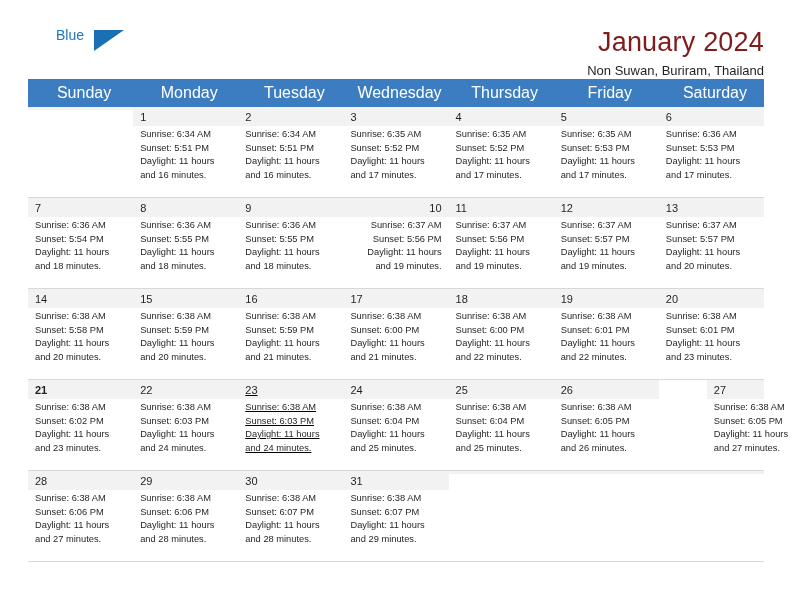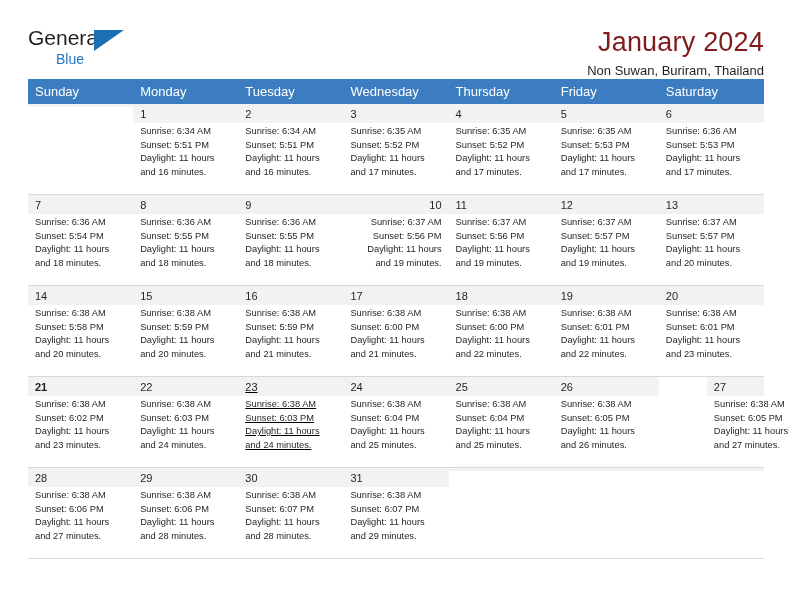--- a/index.html
+++ b/index.html
@@ -83,23 +83,23 @@
   
   .calendar {
     width: 736px;
     border-collapse: collapse;
     table-layout: fixed;
     margin-top: 5px;
   }
   .calendar th {
     background: #3b7dc0;
     color: #ffffff;
-    font-size: 13px;
+    font-size: 16px;
     font-weight: normal;
-    text-align: left;
+    text-align: center;
     padding: 5px 0 5px 7px;
     height: 19px;
     box-sizing: border-box;
     border: none;
   }
   .calendar td {
     vertical-align: top;
     border: none;
     border-bottom: 1px solid #d8d8d8;
     padding: 0;
@@ -134,21 +134,20 @@
   td.empty .cell { background: transparent; }
 </style>
 </head>
 <body>
 
 <div class="page">
 
   <div class="header">
 
     <div class="logo">
-      <span class="logo-general">General</span>
       <span class="logo-triangle"></span>
       <span class="logo-blue">Blue</span>
     </div>
 
     <div class="title-block">
       <div class="cal-title">January 2024</div>
       <div class="cal-subtitle">Non Suwan, Buriram, Thailand</div>
     </div>
 
   </div>

